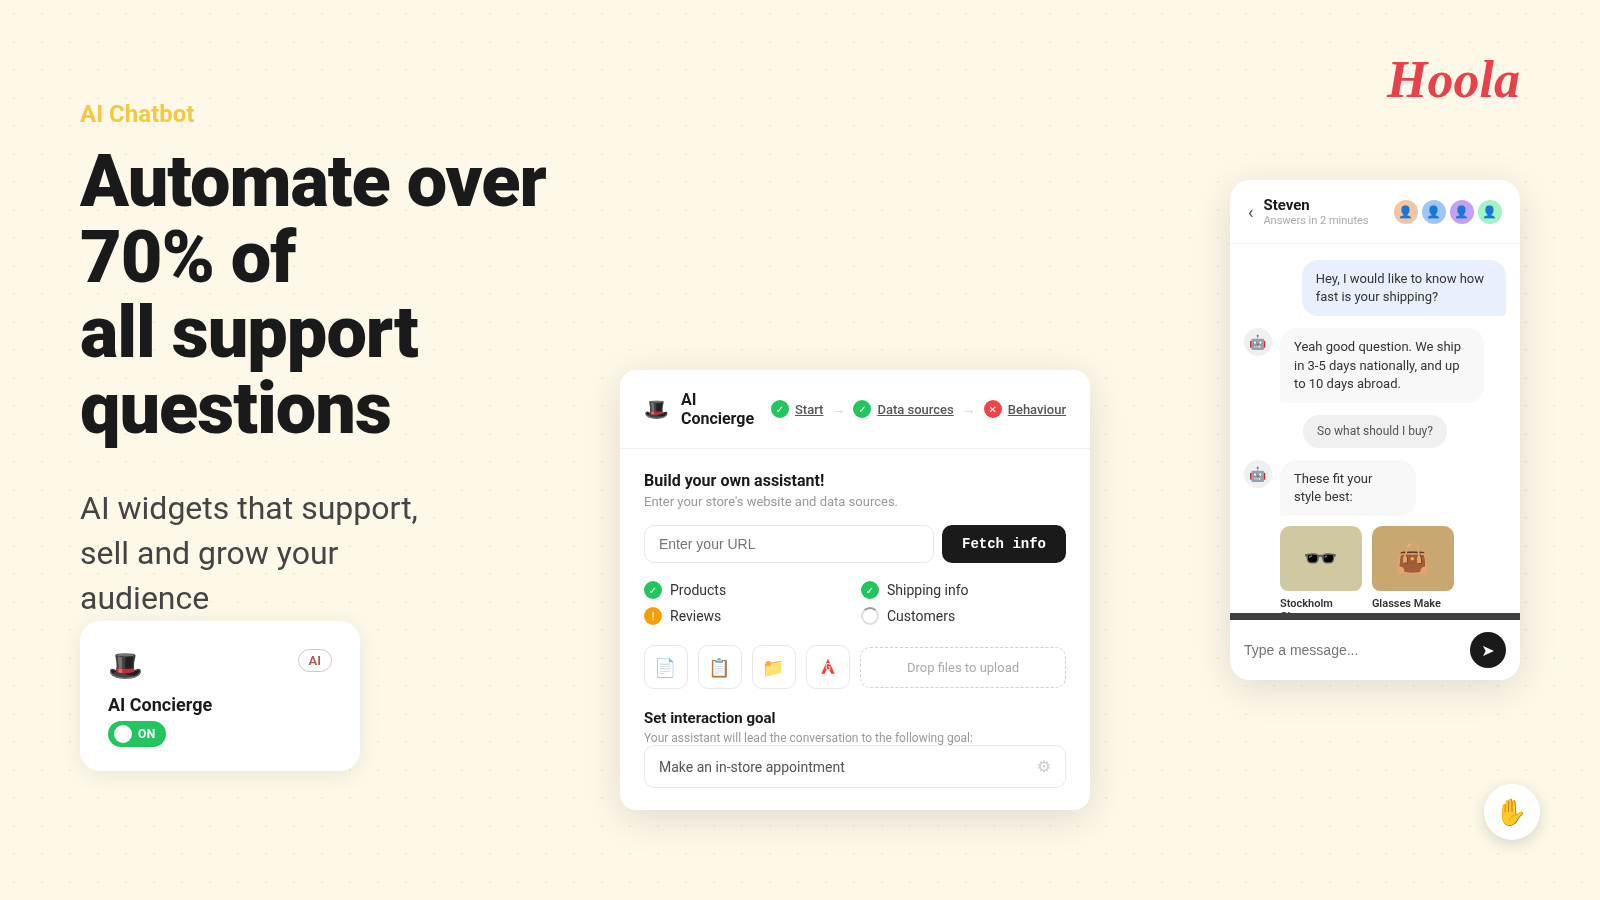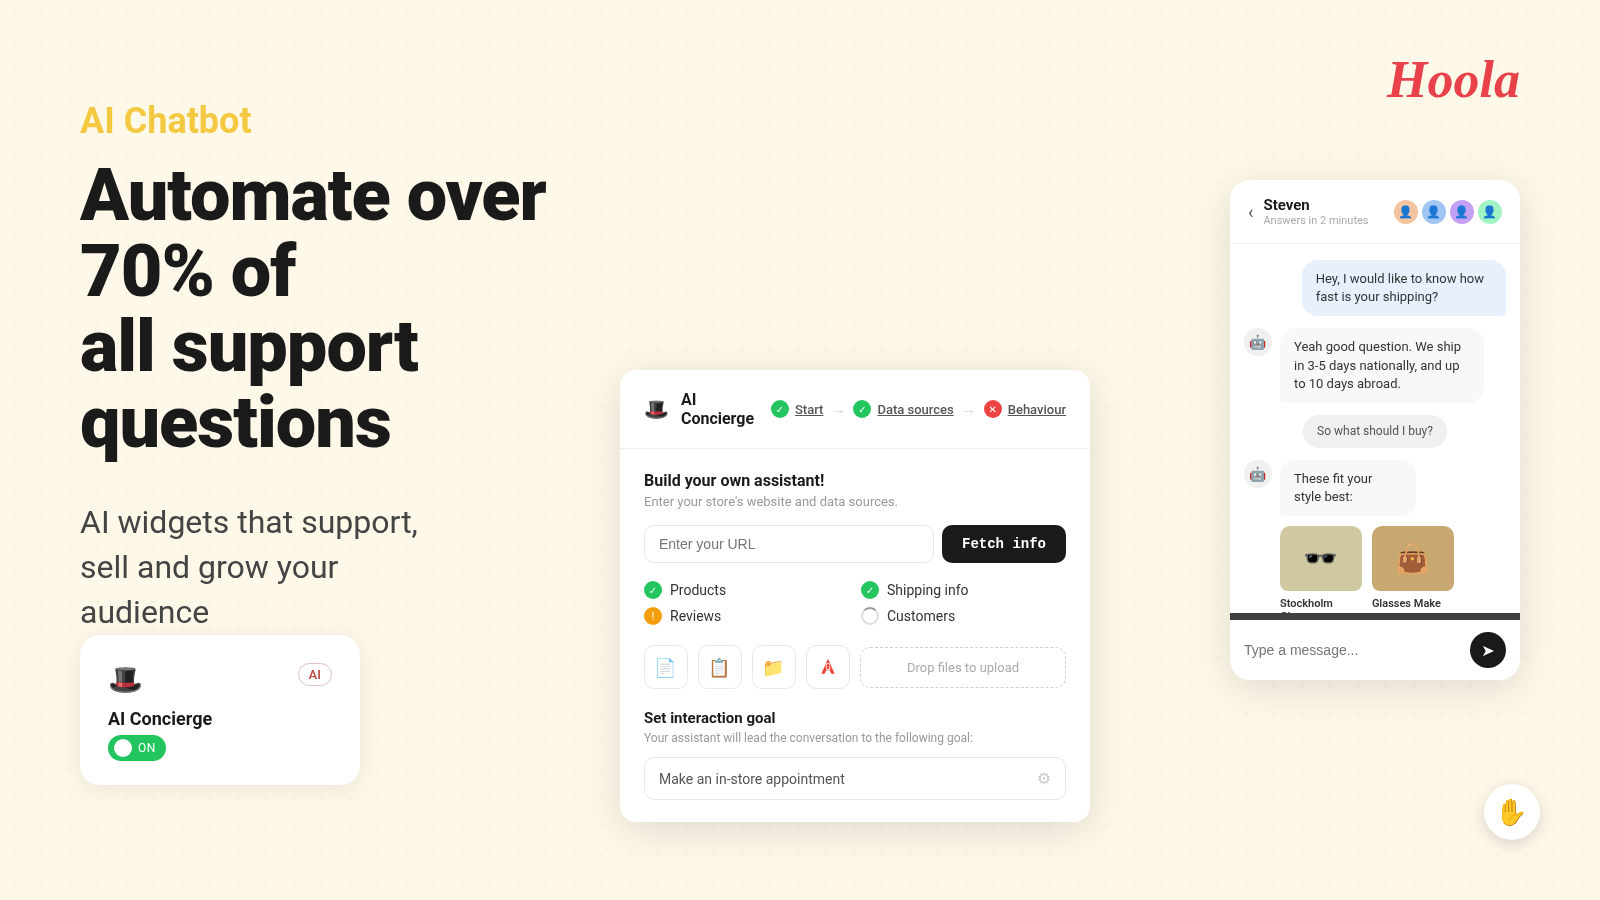--- a/index.html
+++ b/index.html
@@ -44,21 +44,21 @@
 
     
     .left-content {
       position: absolute;
       top: 100px;
       left: 80px;
       width: 580px;
     }
 
     .ai-chatbot-label {
-      font-size: 36px;
+      font-size: 24px;
       font-weight: 700;
       color: #f5c842;
       margin-bottom: 16px;
     }
 
     .headline {
       font-size: 72px;
       font-weight: 900;
       color: #1a1a1a;
       line-height: 1.05;
@@ -135,21 +135,21 @@
     .toggle-knob {
       width: 18px;
       height: 18px;
       background: white;
       border-radius: 50%;
     }
 
     .toggle-label {
       color: white;
       font-size: 12px;
-      font-weight: 400;
+      font-weight: 700;
       letter-spacing: 0.5px;
     }
 
     
     .middle-panel {
       position: absolute;
       top: 370px;
       left: 620px;
       width: 470px;
       background: white;
@@ -354,21 +354,20 @@
     .set-goal-title {
       font-size: 15px;
       font-weight: 700;
       color: #1a1a1a;
       margin-bottom: 4px;
     }
 
     .set-goal-desc {
       font-size: 12px;
       color: #999;
-      margin-bottom: 12px;
     }
 
     .goal-input-row {
       display: flex;
       align-items: center;
       border: 1.5px solid #e8e8e8;
       border-radius: 10px;
       padding: 11px 14px;
     }
 

